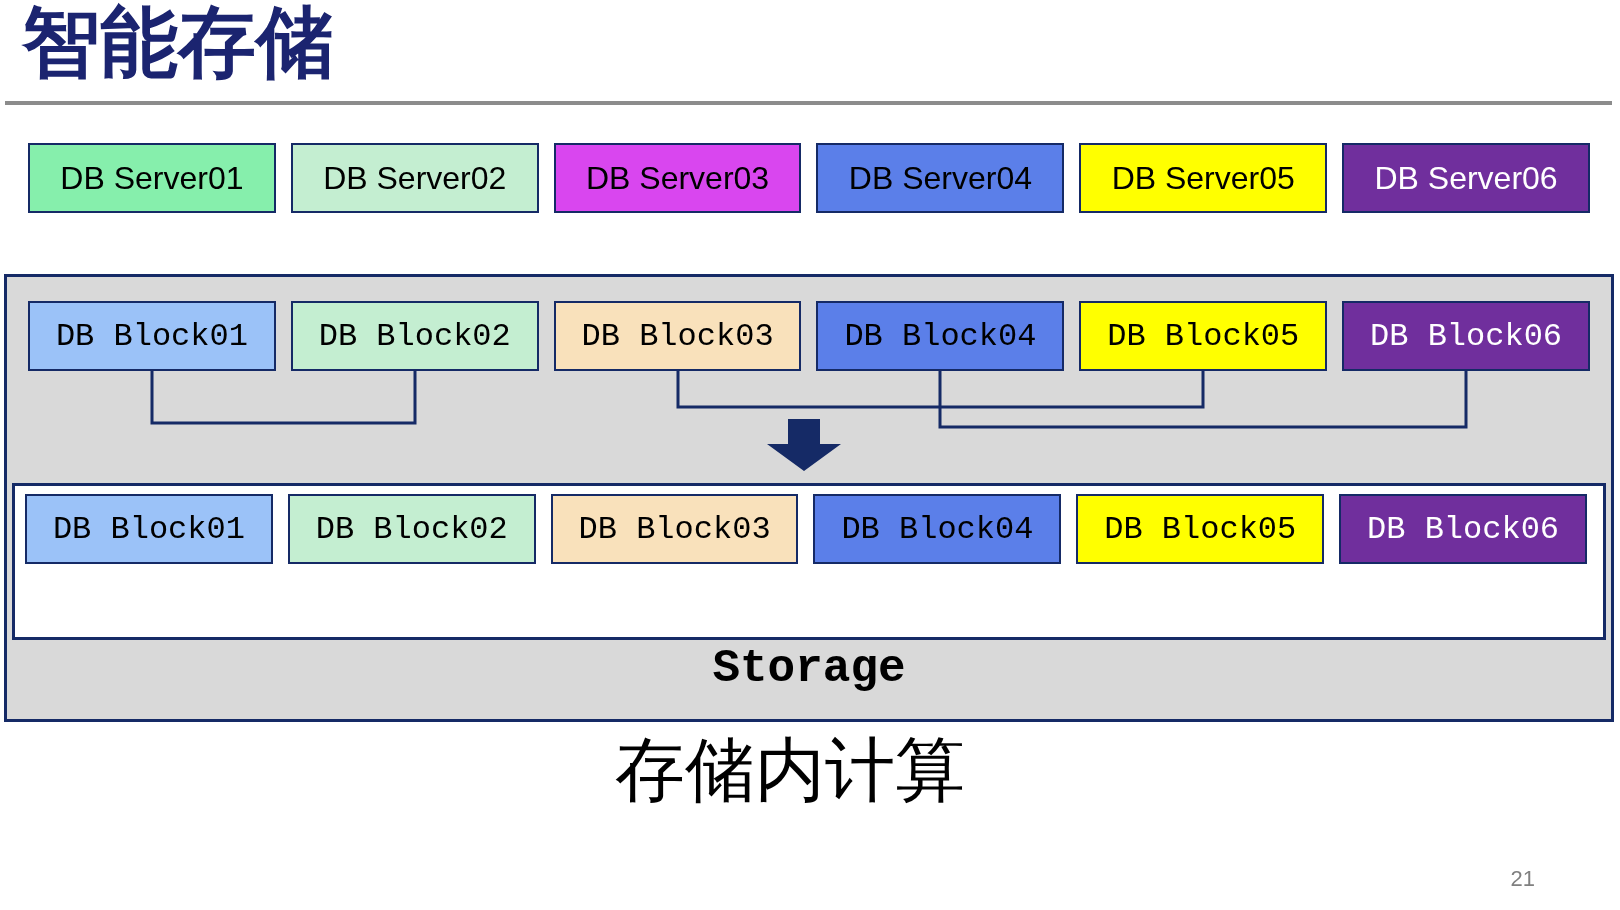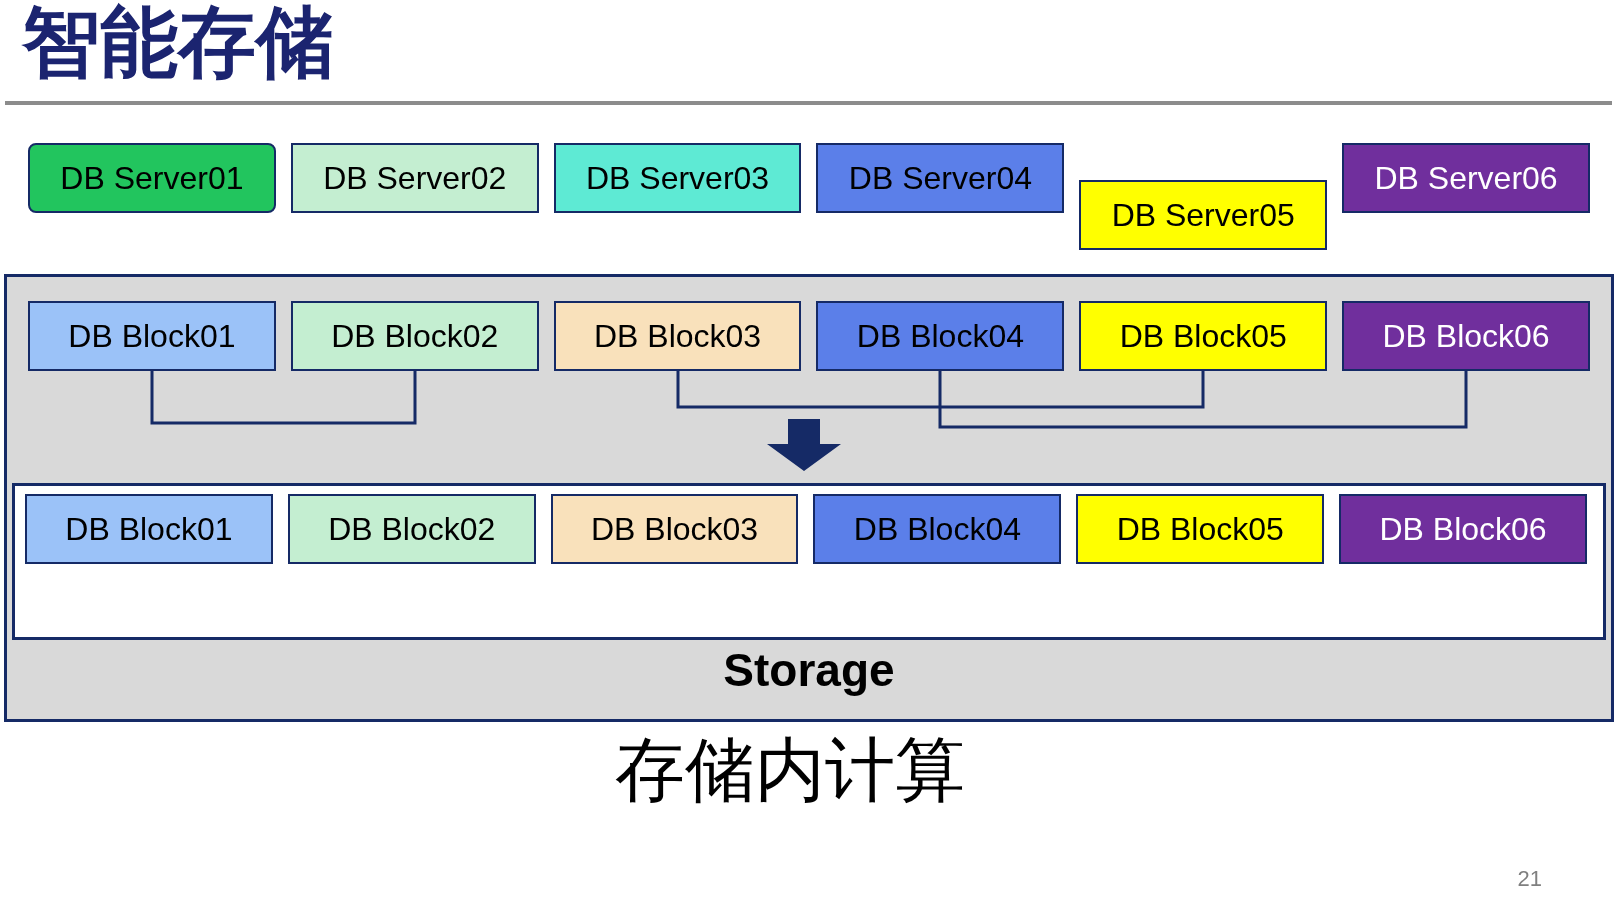--- a/index.html
+++ b/index.html
@@ -19,63 +19,63 @@
               background:var(--rule-gray);}
 
   .box-row{position:absolute;display:flex;gap:15px;}
   .server-row{left:28px;top:143px;width:1562px;height:70px;}
   .box{flex:1 1 0;height:66px;border:2px solid var(--navy);
        display:flex;align-items:center;justify-content:center;
        font-size:32px;color:#000;box-sizing:content-box;}
 
   .gray-box{position:absolute;left:4px;top:274px;width:1610px;height:448px;
             background:var(--container-fill);border:3px solid var(--navy);
-            box-sizing:border-box;}
+            box-sizing:border-box;font-family:Liberation Mono, monospace;}
   .row1{left:21px;top:24px;width:1562px;height:70px;}
 
   .white-box{position:absolute;left:5px;top:206px;width:1594px;height:157px;
              background:#ffffff;border:3px solid var(--navy);box-sizing:border-box;}
   .row2{left:10px;top:8px;width:1562px;height:70px;}
 
   .backup-label{position:absolute;left:0;bottom:4px;width:100%;text-align:center;
                 font-size:40px;color:#000;}
   .storage-label{position:absolute;left:0;top:366px;width:100%;text-align:center;
                  font-size:46px;font-weight:bold;color:#000;}
 
   .overlay{position:absolute;left:0;top:0;width:1620px;height:910px;pointer-events:none;}
   .overlay path{stroke:var(--navy);stroke-width:3;fill:none;}
   .overlay polygon{fill:var(--navy);}
 
   .caption{position:absolute;left:0;top:738px;width:1580px;text-align:center;
            font-size:70px;line-height:64px;color:#000;}
-  .page-num{position:absolute;right:78px;top:866px;font-size:22px;
+  .page-num{position:absolute;right:85px;top:866px;font-size:22px;
             color:var(--page-number-gray);}
 </style>
 </head>
 <body>
 
 <div class="slide">
 
   <div class="title">智能存储</div>
   <div class="title-rule"></div>
 
   <div class="box-row server-row">
-    <div class="box" style="background-color: #22c55e; color: rgb(0, 0, 0); border-radius: 8px;">
+    <div class="box" style="background-color: #86efac; color: rgb(0, 0, 0);">
         <span>DB Server01</span>
       </div>
     <div class="box" style="background-color: rgb(196, 238, 209); color: rgb(0, 0, 0);">
         <span>DB Server02</span>
       </div>
-    <div class="box" style="background-color: #5eead4; color: rgb(0, 0, 0);">
+    <div class="box" style="background-color: #d946ef; color: rgb(0, 0, 0);">
         <span>DB Server03</span>
       </div>
     <div class="box" style="background-color: rgb(91, 127, 233); color: rgb(0, 0, 0);">
         <span>DB Server04</span>
       </div>
-    <div class="box" style="background-color: rgb(255, 255, 0); color: rgb(0, 0, 0); margin-top: 37px;">
+    <div class="box" style="background-color: rgb(255, 255, 0); color: rgb(0, 0, 0);">
         <span>DB Server05</span>
       </div>
     <div class="box" style="background-color: rgb(112, 47, 157); color: rgb(255, 255, 255);">
         <span>DB Server06</span>
       </div>
   </div>
 
   <div class="gray-box">
     <div class="box-row row1">
       <div class="box" style="background-color: rgb(155, 194, 248); color: rgb(0, 0, 0);">

